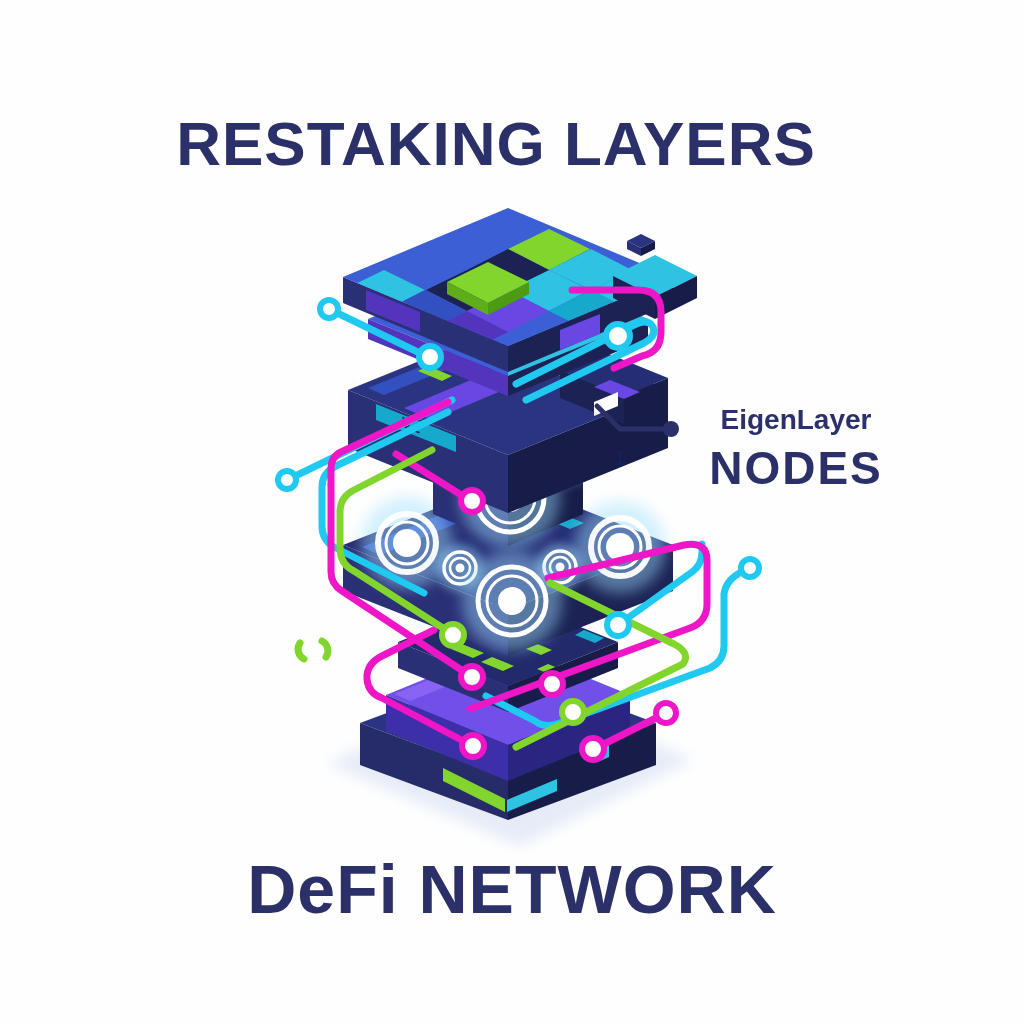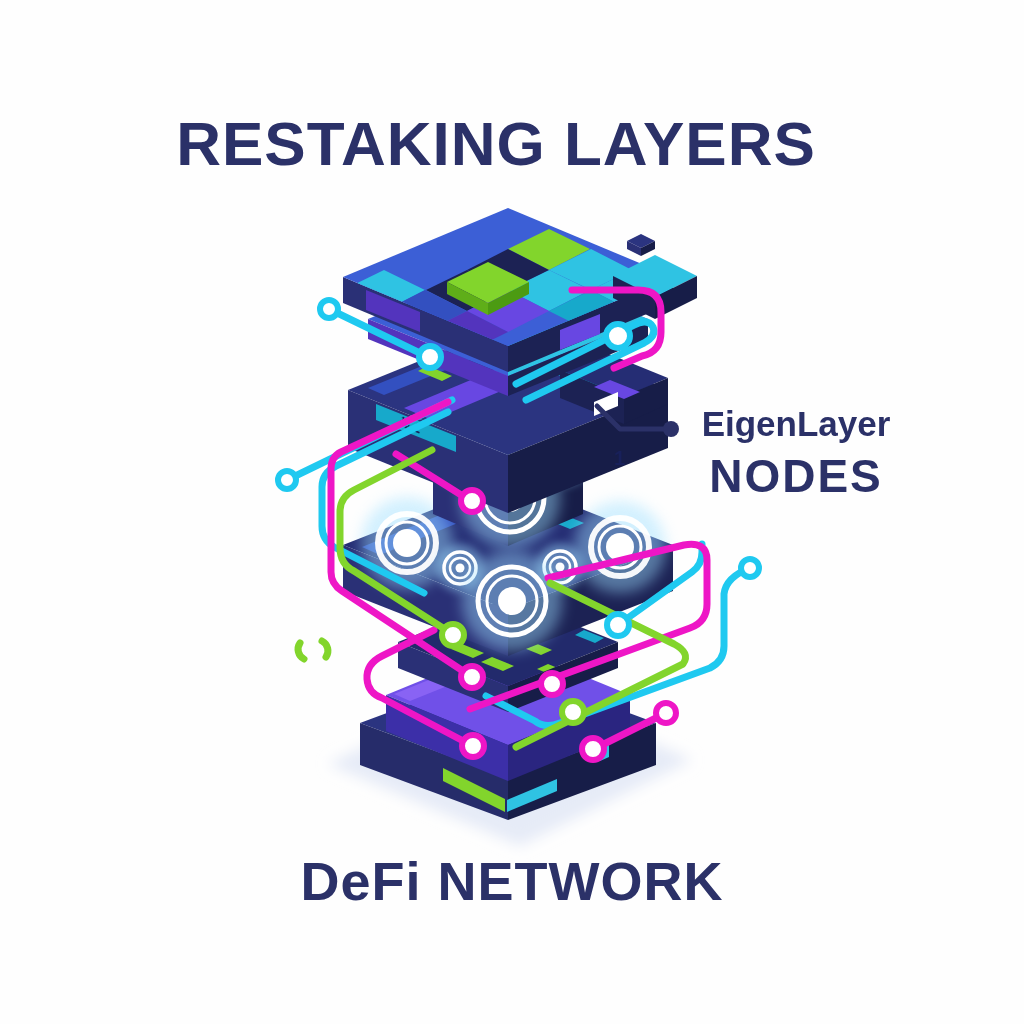--- a/index.html
+++ b/index.html
@@ -3,24 +3,24 @@
 <meta charset="utf-8">
 <style>
   html,body{margin:0;padding:0;background:#fff;}
   .stage{position:relative;width:1024px;height:1024px;background:#fefefe;overflow:hidden;
          font-family:"Liberation Sans", sans-serif;}
   .title{position:absolute;top:66px;left:0;right:0;text-align:center;
          font-size:62px;font-weight:bold;letter-spacing:1px;color:var(--text-navy);
          transform:translateX(-16px);}
   .callout{position:absolute;left:660px;top:404px;width:272px;text-align:center;
            color:var(--text-navy);font-weight:bold;line-height:1.15;}
-  .callout .l1{font-size:35px;}
+  .callout .l1{font-size:28px;}
   .callout .l2{font-size:46px;letter-spacing:2px;margin-top:6px;}
   .footer{position:absolute;top:850px;left:0;right:0;text-align:center;
-          font-size:54px;font-weight:bold;letter-spacing:1px;color:var(--text-navy);}
+          font-size:68px;font-weight:bold;letter-spacing:1px;color:var(--text-navy);}
   svg{position:absolute;left:0;top:0;}
   
   .ln{fill:none;stroke-width:7;stroke-linecap:round;stroke-linejoin:round;}
   .sC{stroke:var(--accent-cyan);} .sM{stroke:var(--accent-magenta);} .sG{stroke:var(--accent-green);}
   .nd{fill:#fff;stroke-width:6;}
   .ndC{stroke:var(--accent-cyan);} .ndM{stroke:var(--accent-magenta);} .ndG{stroke:var(--accent-green);}
   .fBlue{fill:var(--block-blue);} .fBlueDeep{fill:#3350c0;}
   .fCyan{fill:var(--block-cyan);} .fTeal{fill:#17a9cb;}
   .fLime{fill:var(--accent-green);}
   .fPurple{fill:var(--block-purple);} .fPurpleDeep{fill:#5334bd;}

